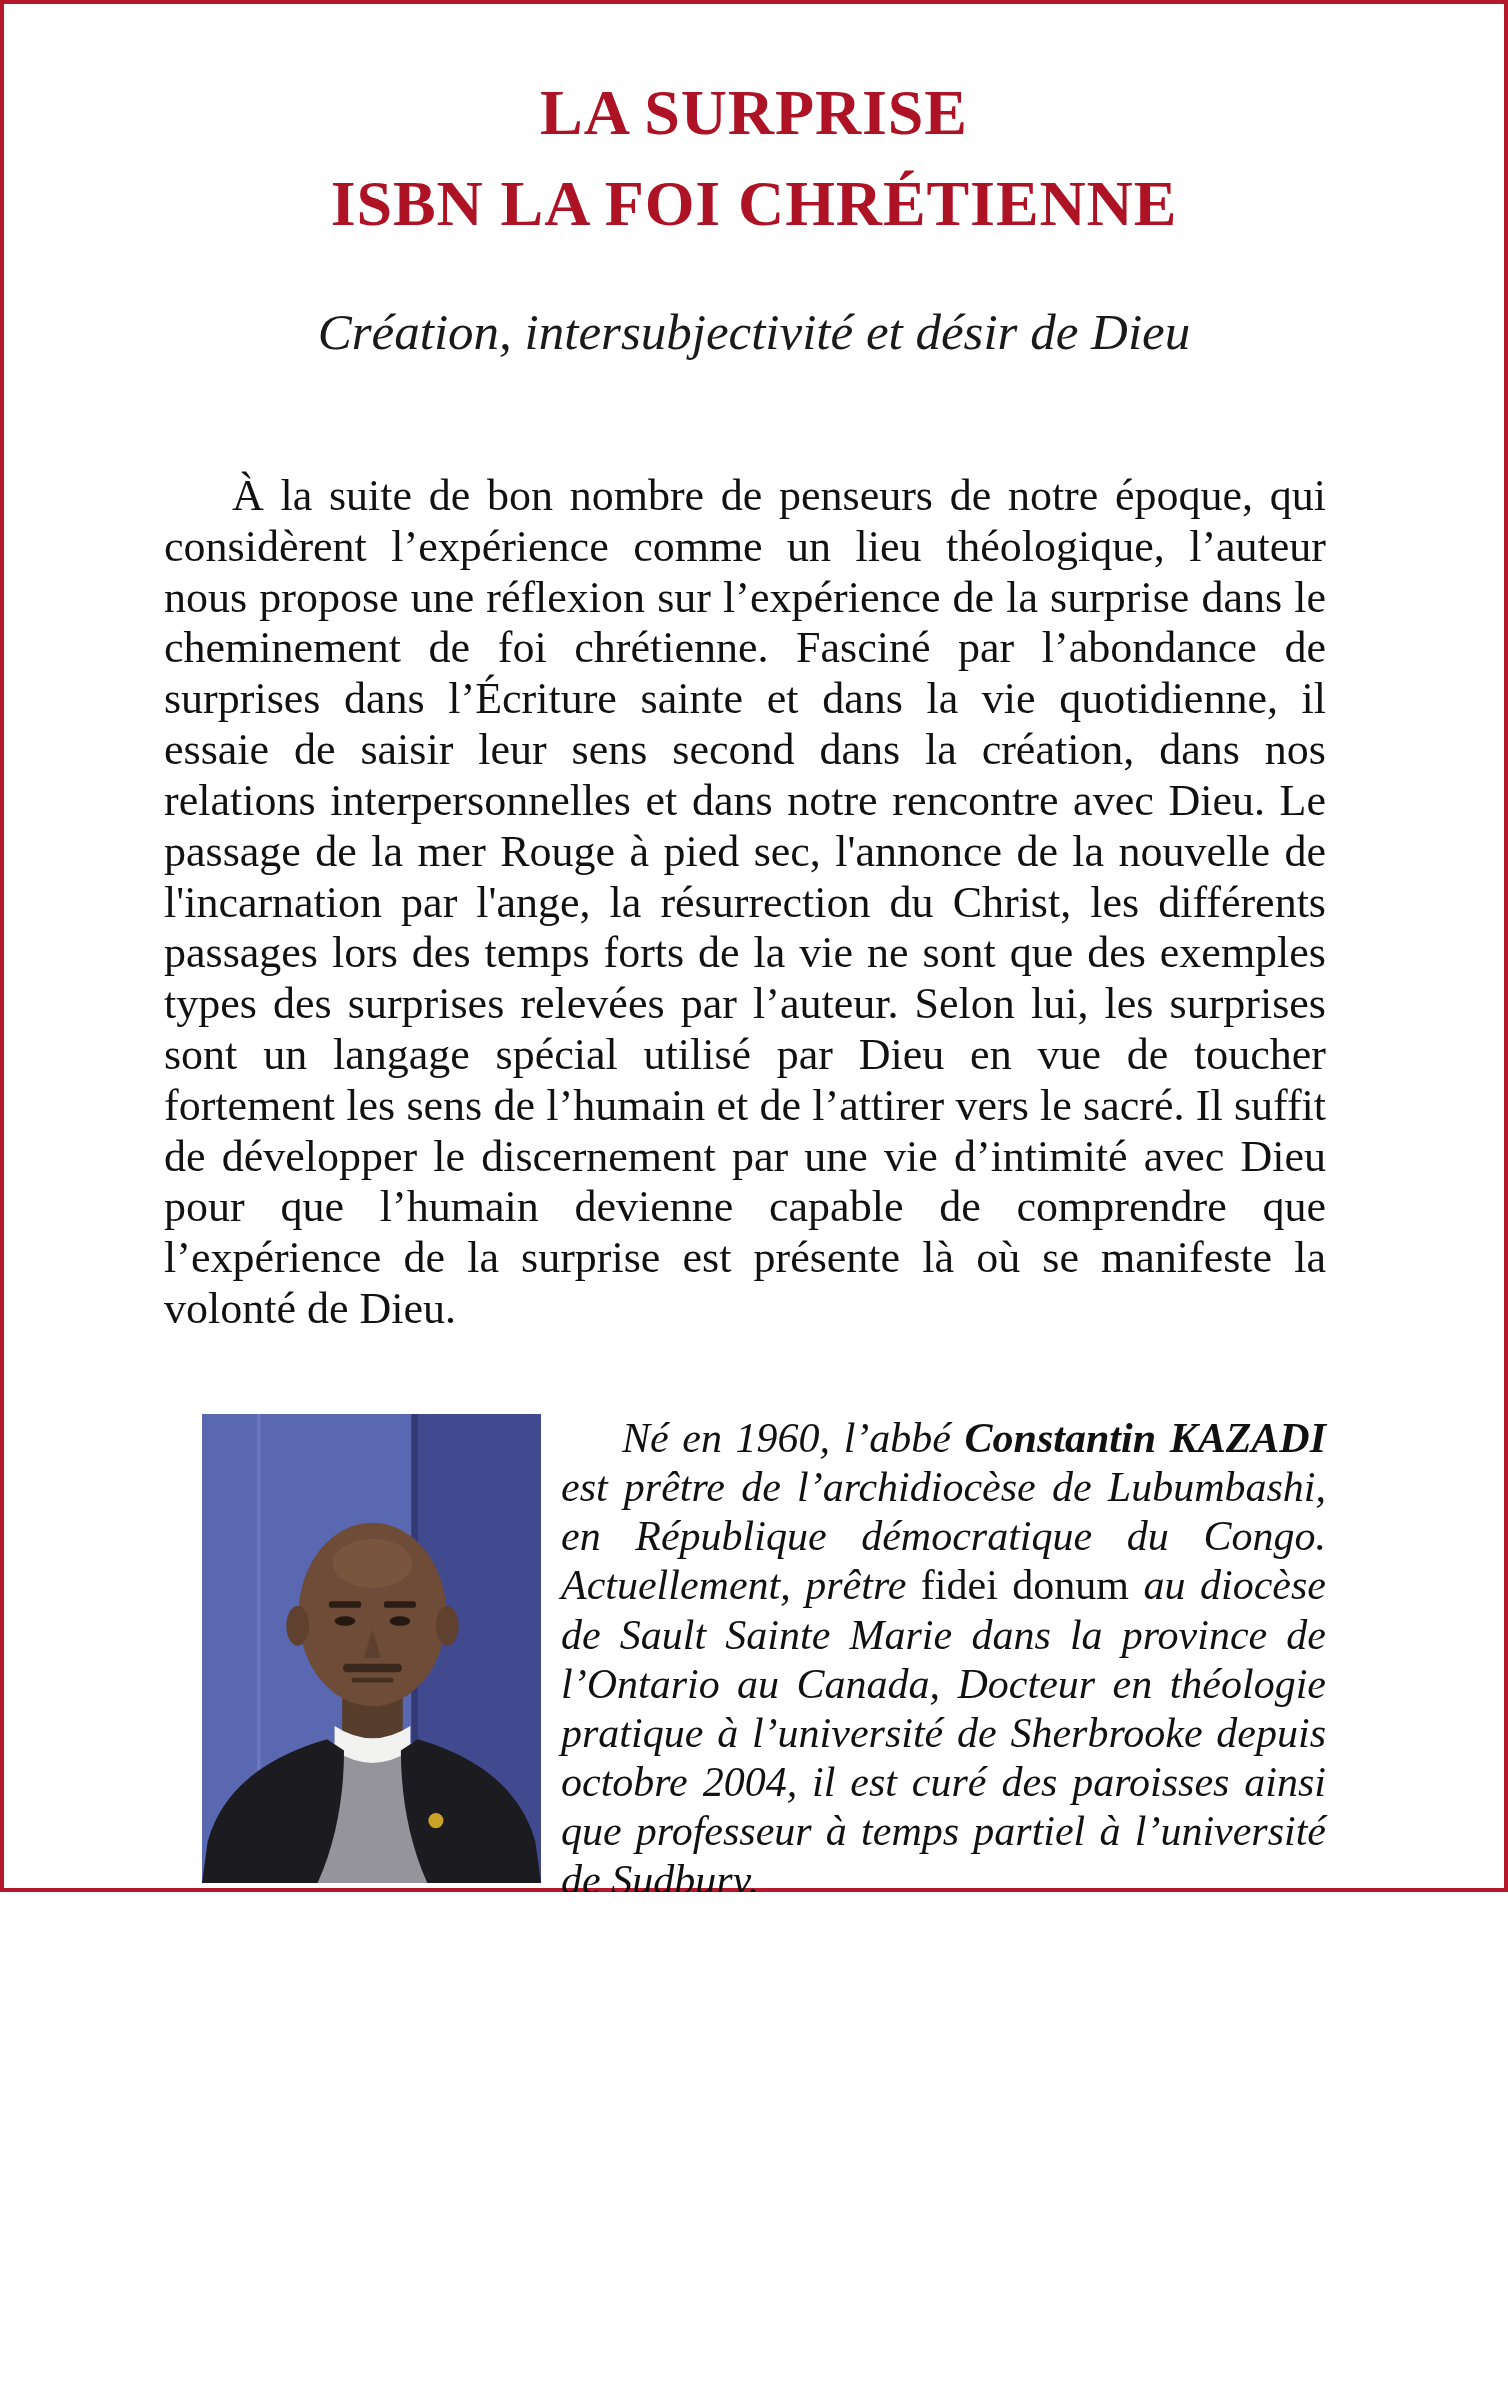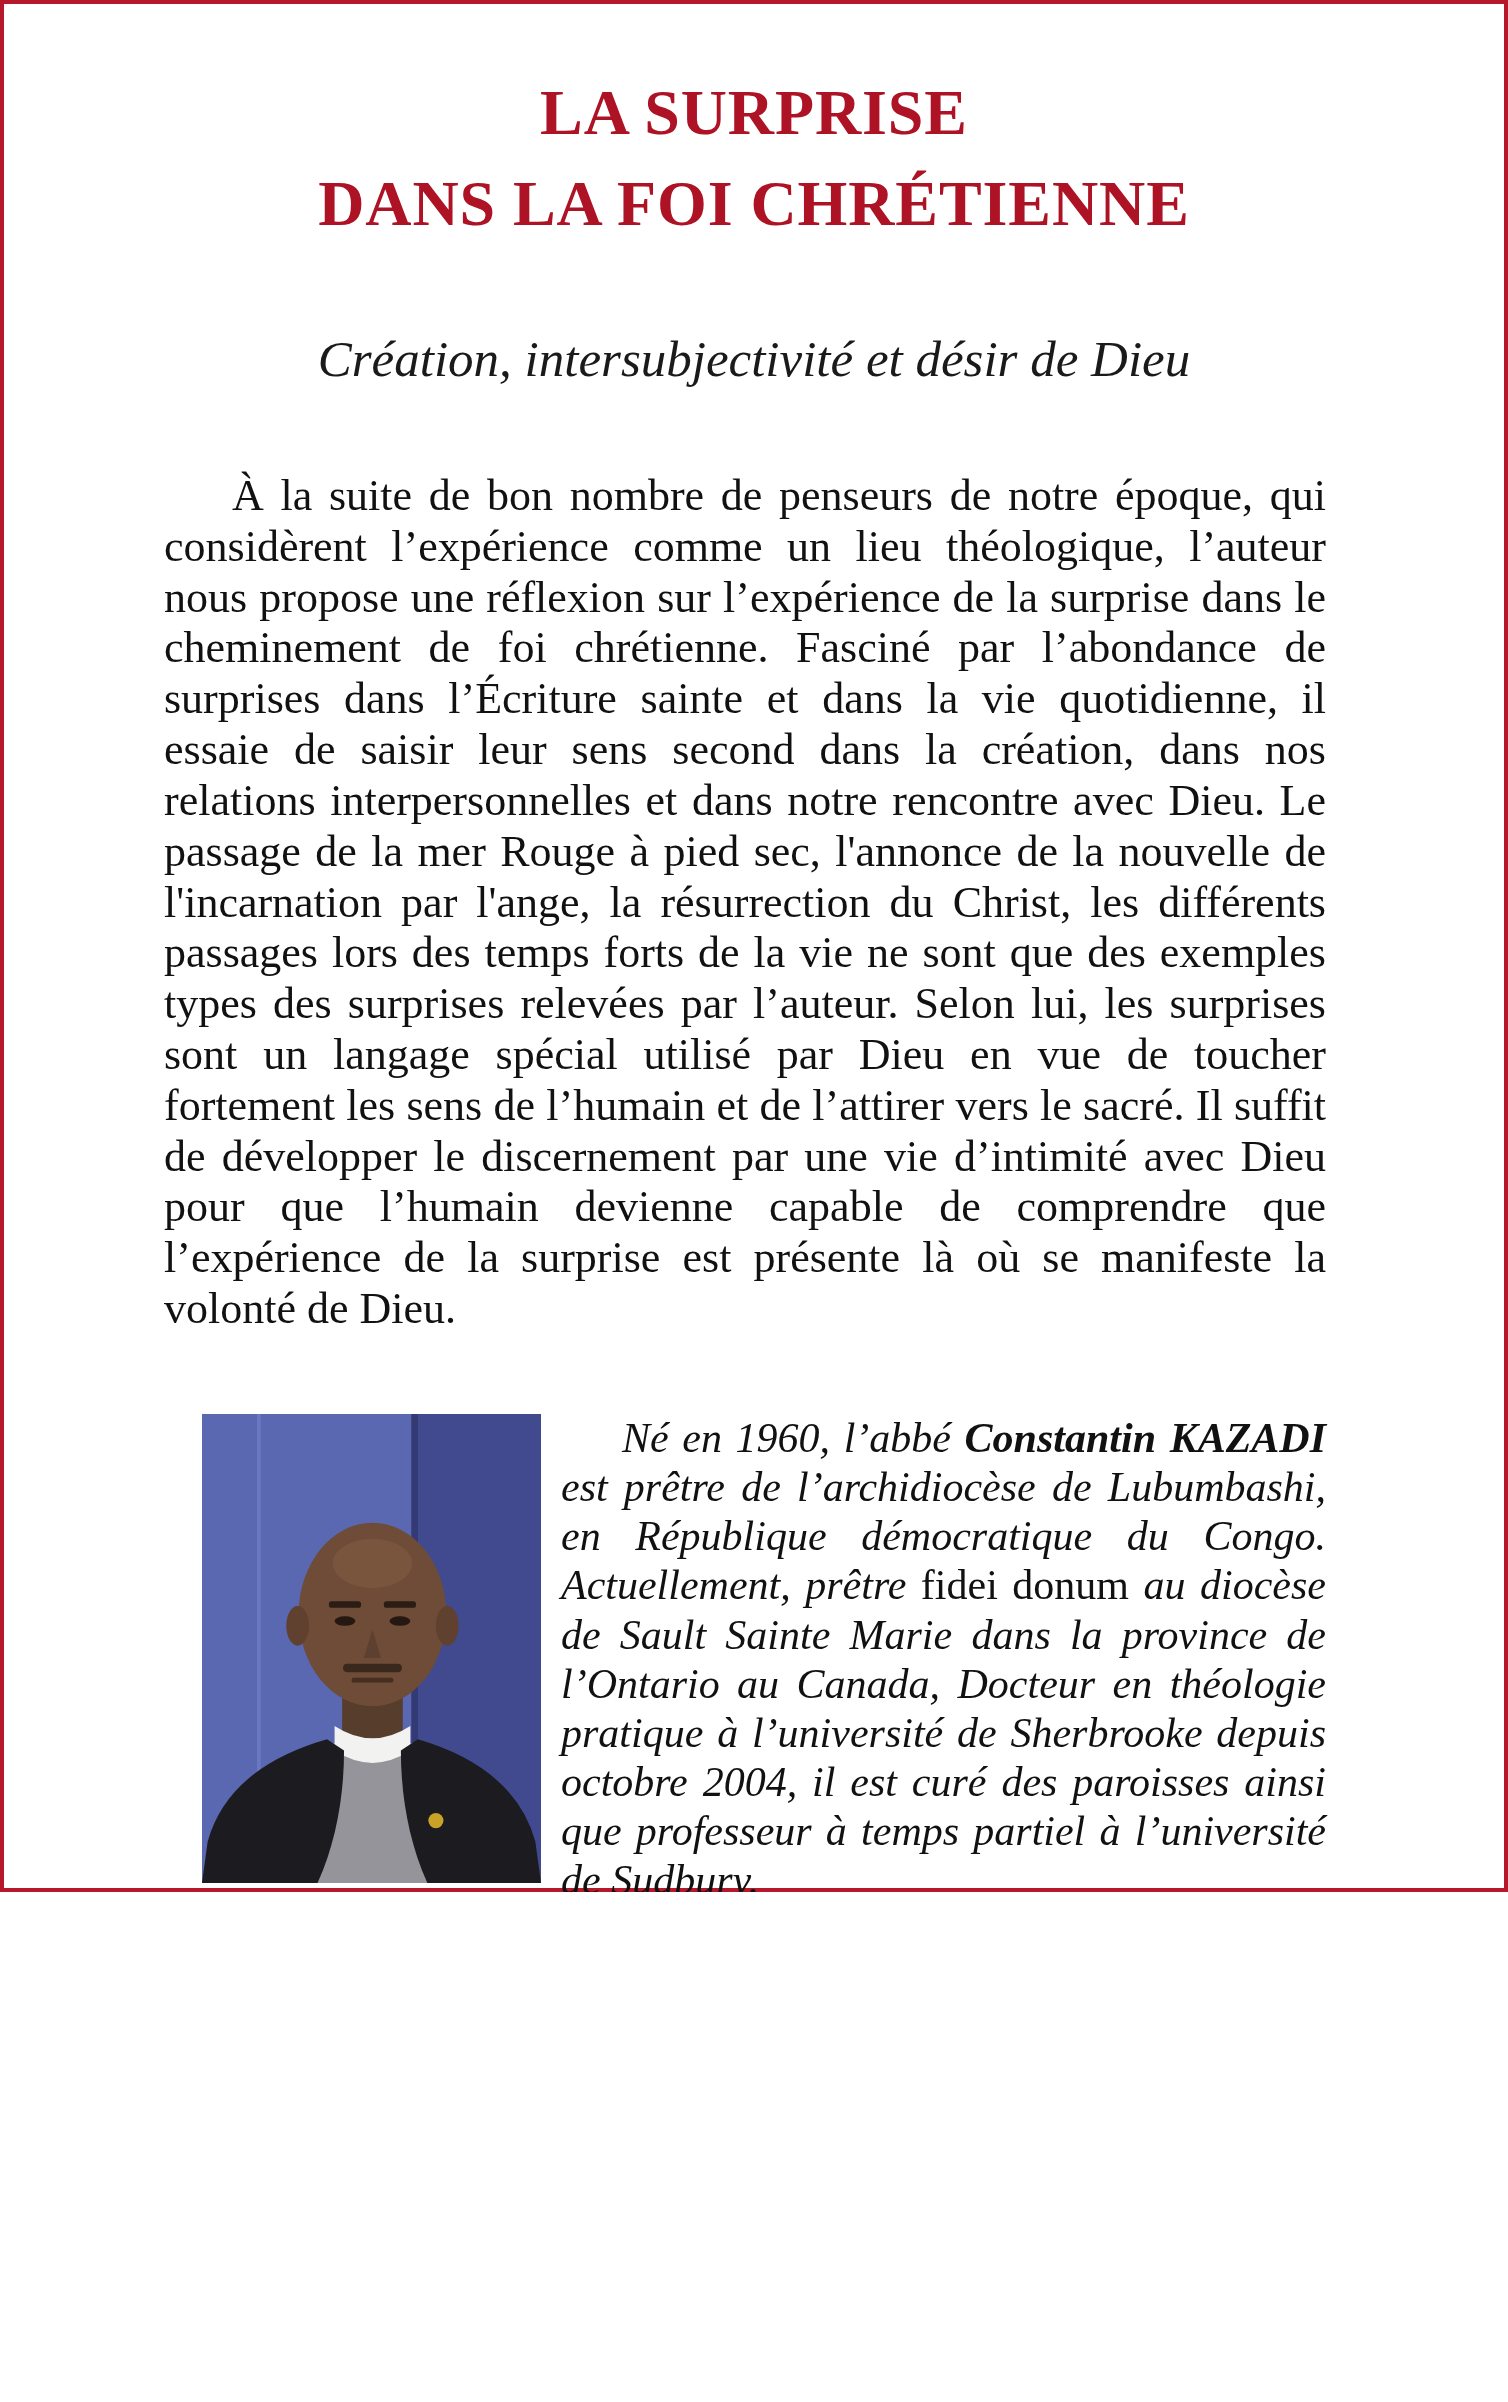--- a/index.html
+++ b/index.html
@@ -31,21 +31,21 @@
   .book-title {
     margin: 0;
     font-size: 64px;
     line-height: 1.42;
     font-weight: bold;
     letter-spacing: 0.9px;
     color: #ad1325;
   }
   .book-title .title-line { display: block; }
   .subtitle {
-    margin: 80px 0 0 0;
+    margin: 53px 0 0 0;
     font-size: 51px;
     font-style: italic;
     color: #1a1a1a;
   }
 
   
   .synopsis {
     position: absolute;
     top: 471px;
     left: 164px;
@@ -149,21 +149,21 @@
 </style>
 </head>
 <body>
 
 <div class="page">
   <div class="frame"></div>
 
   <header class="title-block">
     <h1 class="book-title">
       <span class="title-line">LA SURPRISE</span>
-      <span class="title-line">DANS LA FOI CHRÉTIENNE</span>
+      <span class="title-line">ISBN LA FOI CHRÉTIENNE</span>
     </h1>
     <p class="subtitle">Création, intersubjectivité et désir de Dieu</p>
   </header>
 
   <section class="synopsis">
     <p>À la suite de bon nombre de penseurs de notre époque, qui considèrent l’expérience comme un lieu théologique, l’auteur nous propose une réflexion sur l’expérience de la surprise dans le cheminement de foi chrétienne. Fasciné par l’abondance de surprises dans l’Écriture sainte et dans la vie quotidienne, il essaie de saisir leur sens second dans la création, dans nos relations interpersonnelles et dans notre rencontre avec Dieu. Le passage de la mer Rouge à pied sec, l'annonce de la nouvelle de l'incarnation par l'ange, la résurrection du Christ, les différents passages lors des temps forts de la vie ne sont que des exemples types des surprises relevées par l’auteur. Selon lui, les surprises sont un langage spécial utilisé par Dieu en vue de toucher fortement les sens de l’humain et de l’attirer vers le sacré. Il suffit de développer le discernement par une vie d’intimité avec Dieu pour que l’humain devienne capable de comprendre que l’expérience de la surprise est présente là où se manifeste la volonté de Dieu.</p>
   </section>
 
   <section class="author-section">
     <div class="author-photo">

